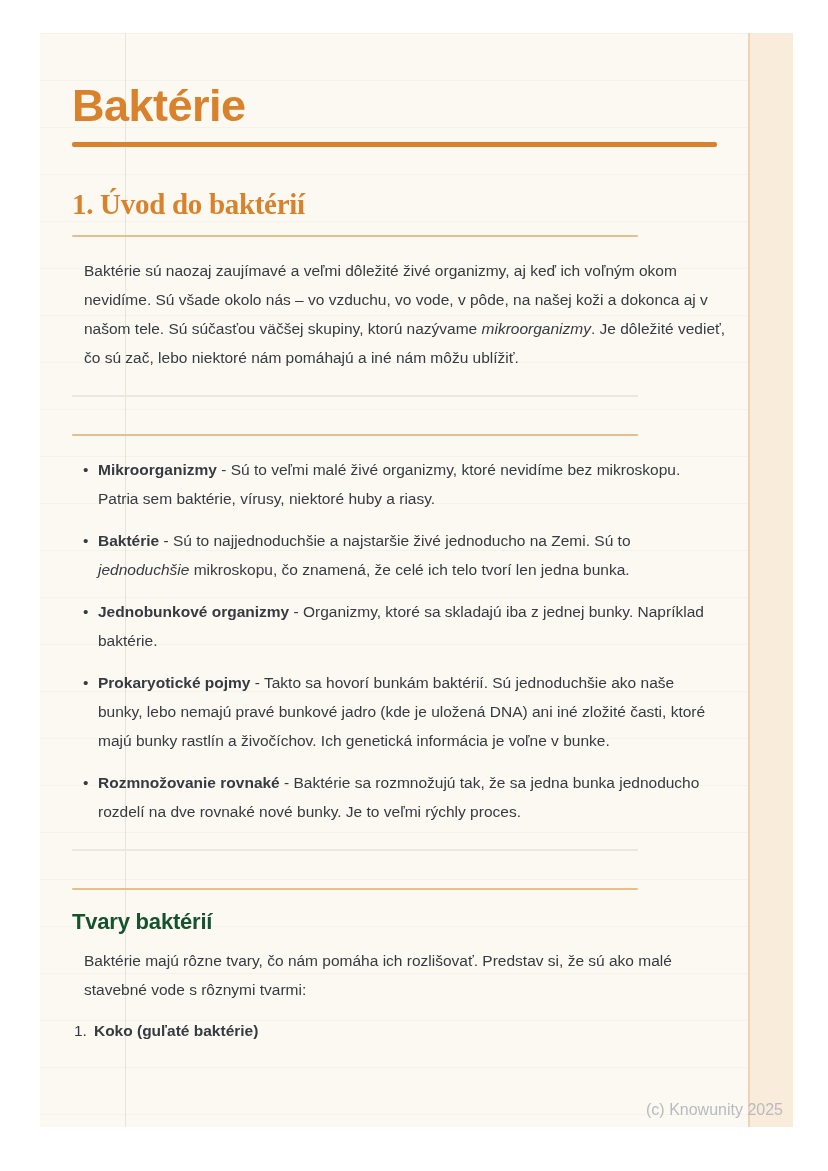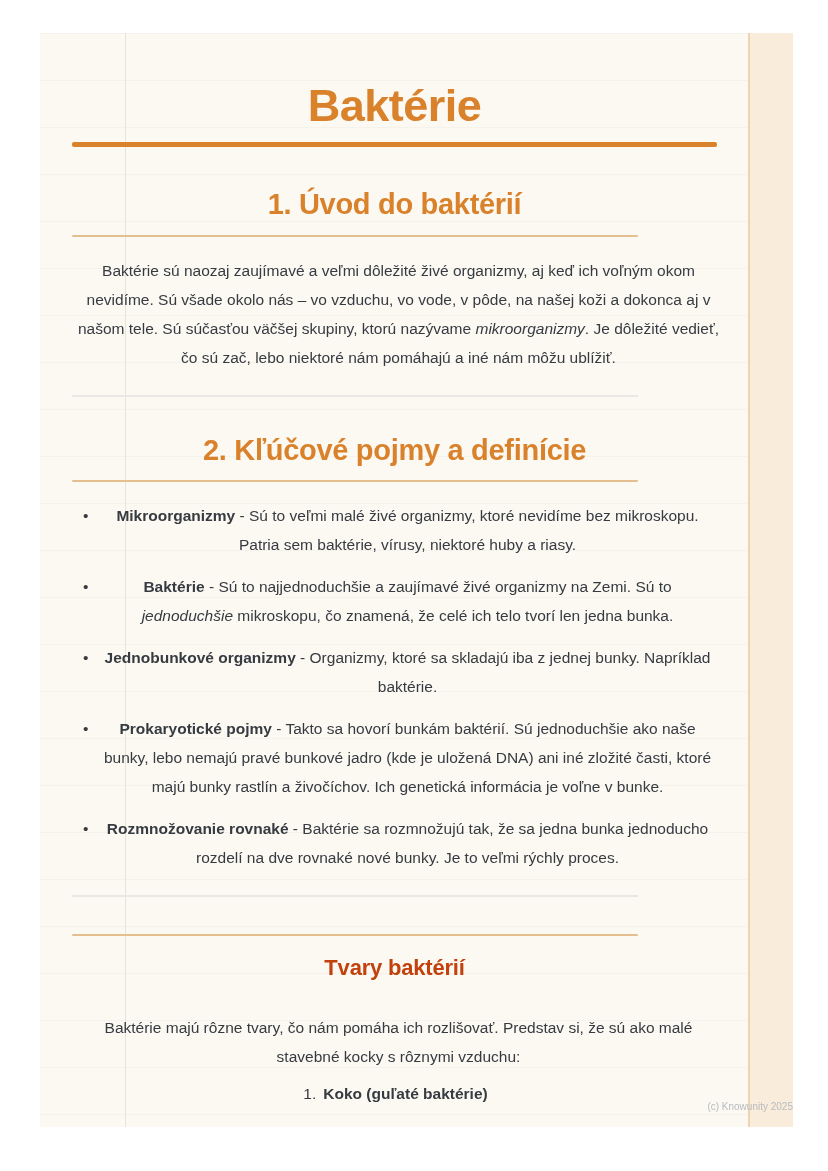--- a/index.html
+++ b/index.html
@@ -39,21 +39,20 @@
     width: 45px; height: 100%;
     background: #F9ECDA;
     border-left: 2px solid #EDD5B1;
     z-index: 1;
   }
   .content {
     position: relative;
     z-index: 2;
     padding: 49px 0 0 32px;
     width: 677px;
-    text-align: center;
   }
   h1 {
     margin: 0 0 13px 0;
     font-size: 45px;
     line-height: 1.05;
     font-weight: 800;
     letter-spacing: -0.5px;
     color: #D9822B;
   }
   .title-rule {
@@ -62,29 +61,30 @@
     border-radius: 2px;
     margin: 0 0 41px 0;
   }
   h2 {
     margin: 0 0 13px 0;
     font-size: 29px;
     line-height: 1.15;
     font-weight: 800;
     letter-spacing: -0.3px;
     color: #D9822B;
+    font-family: Liberation Serif, serif;
   }
   .h-rule {
     width: 566px; height: 2.5px;
     background: #E5BF8E;
     border-radius: 1px;
     margin: 0 0 19px 0;
   }
   .body-text {
-    margin: 4px;
+    margin: 12px;
     width: 645px;
     font-size: 15.5px;
     line-height: 29px;
     color: #363B41;
   }
   .body-text em { font-style: italic; }
   .divider {
     border: none;
     width: 566px; height: 1.5px;
     background: #E9E8E5;
@@ -102,40 +102,40 @@
     font-size: 15.5px;
     line-height: 29px;
     color: #363B41;
   }
   ul.terms > li .bullet-dot {
     position: absolute; left: 11px; top: 0;
     color: #363B41;
   }
   .term { font-weight: 700; }
   h3.sub {
-    margin: 6px 0 32px 0;
+    margin: 6px 0 12px 0;
     font-size: 22px;
     line-height: 1.15;
     font-weight: 800;
     letter-spacing: -0.2px;
-    color: #c2410c;
+    color: #14532d;
   }
   .numbered {
     margin: 8px 0 0 0;
     padding-left: 2px;
     font-size: 15.5px;
     line-height: 29px;
     color: #363B41;
   }
   .numbered .num { margin-right: 7px; }
   .numbered .label { font-weight: 700; }
   .watermark {
     position: absolute;
-    top: 1068px; right: 0;
-    font-size: 10px;
+    top: 1068px; right: 10px;
+    font-size: 16px;
     color: #B7BBC0;
     z-index: 3;
     white-space: nowrap;
   }
 </style>
 </head>
 <body>
 
 <div class="page">
   <div class="vline"></div>
@@ -148,36 +148,35 @@
 
     <section>
       <h2>1. Úvod do baktérií</h2>
       <div class="h-rule"></div>
       <p class="body-text"><span>Baktérie sú naozaj zaujímavé a veľmi dôležité živé organizmy, aj keď ich voľným okom nevidíme. Sú všade okolo nás – vo vzduchu, vo vode, v pôde, na našej koži a dokonca aj v našom tele. Sú súčasťou väčšej skupiny, ktorú nazývame </span><em>mikroorganizmy</em><span>. Je dôležité vedieť, čo sú zač, lebo niektoré nám pomáhajú a iné nám môžu ublížiť.</span></p>
     </section>
 
     <hr class="divider">
 
     <section>
-      <h2>2. Kľúčové pojmy a definície</h2>
       <div class="h-rule"></div>
       <ul class="terms">
         <li><span class="bullet-dot">•</span><span class="term">Mikroorganizmy</span><span> - Sú to veľmi malé živé organizmy, ktoré nevidíme bez mikroskopu. Patria sem baktérie, vírusy, niektoré huby a riasy.</span><em></em><span></span></li>
-        <li><span class="bullet-dot">•</span><span class="term">Baktérie</span><span> - Sú to najjednoduchšie a zaujímavé živé organizmy na Zemi. Sú to </span><em>jednoduchšie</em><span> mikroskopu, čo znamená, že celé ich telo tvorí len jedna bunka.</span></li>
+        <li><span class="bullet-dot">•</span><span class="term">Baktérie</span><span> - Sú to najjednoduchšie a najstaršie živé jednoducho na Zemi. Sú to </span><em>jednoduchšie</em><span> mikroskopu, čo znamená, že celé ich telo tvorí len jedna bunka.</span></li>
         <li><span class="bullet-dot">•</span><span class="term">Jednobunkové organizmy</span><span> - Organizmy, ktoré sa skladajú iba z jednej bunky. Napríklad baktérie.</span><em></em><span></span></li>
         <li><span class="bullet-dot">•</span><span class="term">Prokaryotické pojmy</span><span> - Takto sa hovorí bunkám baktérií. Sú jednoduchšie ako naše bunky, lebo nemajú pravé bunkové jadro (kde je uložená DNA) ani iné zložité časti, ktoré majú bunky rastlín a živočíchov. Ich genetická informácia je voľne v bunke.</span><em></em><span></span></li>
         <li><span class="bullet-dot">•</span><span class="term">Rozmnožovanie rovnaké</span><span> - Baktérie sa rozmnožujú tak, že sa jedna bunka jednoducho rozdelí na dve rovnaké nové bunky. Je to veľmi rýchly proces.</span><em></em><span></span></li>
       </ul>
     </section>
 
     <hr class="divider">
 
     <section>
       <div class="h-rule"></div>
       <h3 class="sub">Tvary baktérií</h3>
-      <p class="body-text">Baktérie majú rôzne tvary, čo nám pomáha ich rozlišovať. Predstav si, že sú ako malé stavebné kocky s rôznymi vzduchu:</p>
+      <p class="body-text">Baktérie majú rôzne tvary, čo nám pomáha ich rozlišovať. Predstav si, že sú ako malé stavebné vode s rôznymi tvarmi:</p>
       <p class="numbered"><span class="num">1.</span><span class="label">Koko (guľaté baktérie)</span></p>
     </section>
 
   </div>
 
   <div class="watermark">(c) Knowunity 2025</div>
 </div>
 
 </body></html>

